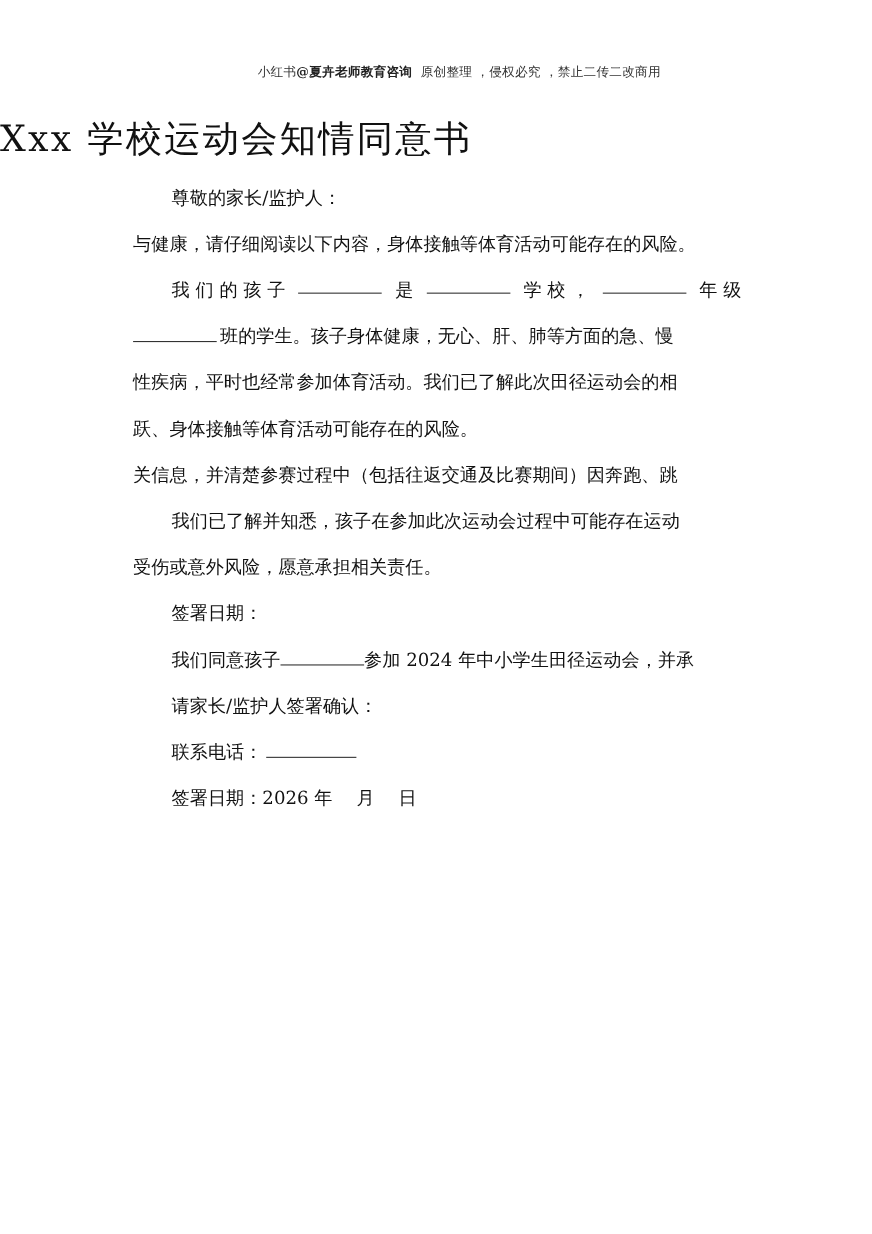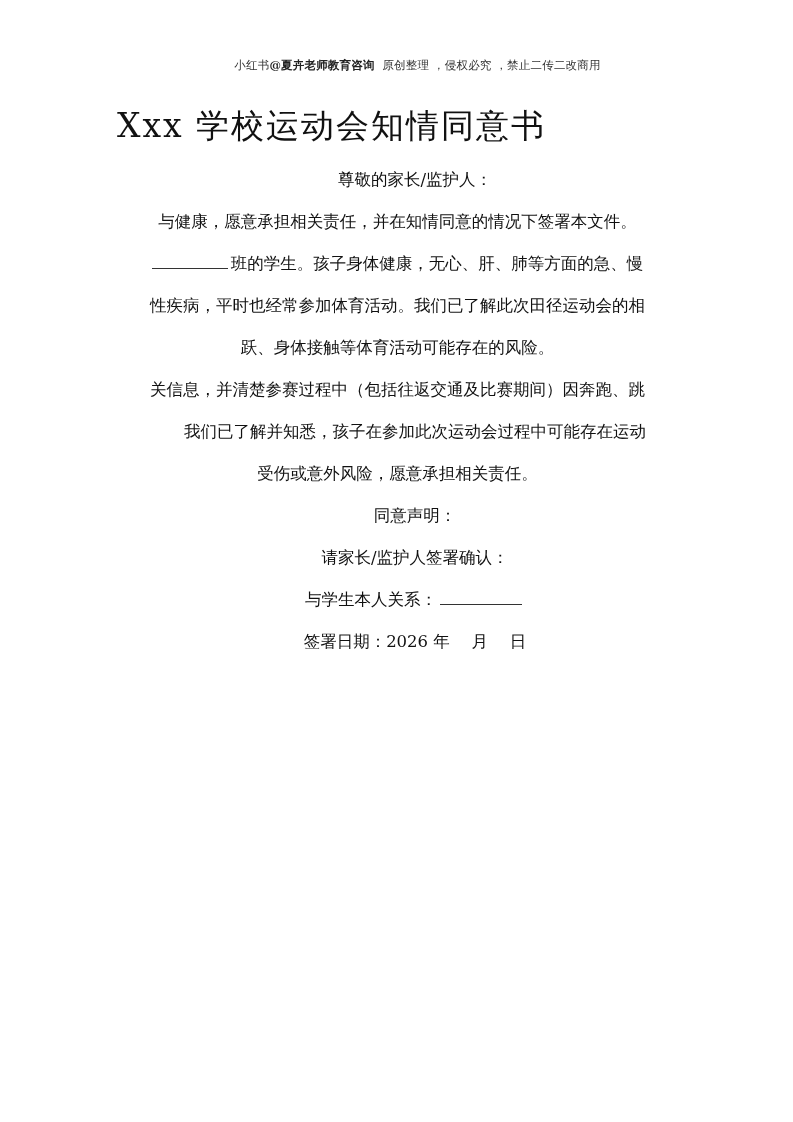--- a/index.html
+++ b/index.html
@@ -1,54 +1,66 @@
 <!DOCTYPE html>
 <html><head>
 <meta charset="utf-8">
 <style>
   html, body { margin: 0; padding: 0; background: #ffffff; }
   body { width: 793px; height: 1122px; position: relative; overflow: hidden;
          font-family: "DejaVu Serif", "Liberation Serif", serif; color: #111; }
   .watermark { position: absolute; top: 58px; left: 0; width: 793px; text-align: center;
                font-size: 11.5px; color: #333; letter-spacing: 0.2px; margin-left: 21px; }
   .watermark b { font-weight: bold; color: #222; }
-  .title { position: absolute; top: 104px; left: 0; width: 663px; text-align: center;
+  .title { position: absolute; top: 104px; left: 0; width: 663px; text-align: left;
            font-size: 33px; letter-spacing: 2px; font-weight: normal; margin: 0; }
   .body { position: absolute; left: 121px; width: 553px; top: 166px; font-size: 16.5px; }
-  .line { height: 42px; line-height: 28px; white-space: nowrap; overflow: visible; text-align: center; }
+  .line { height: 42px; line-height: 28px; white-space: nowrap; overflow: visible; }
   .indent { padding-left: 35px; }
   .blank { display: inline-block; width: 76px; border-bottom: 1px solid #333; height: 16px; vertical-align: baseline; margin: 0 3px; }
   .blank.short { width: 82px; }
 </style>
 </head>
 <body>
 
 <div class="watermark">
   <span>小红书</span><b>@夏卉老师教育咨询</b>&nbsp;&nbsp;<span>原创整理 ，侵权必究 ，禁止二传二改商用</span>
 </div>
 
 <h1 class="title">Xxx 学校运动会知情同意书</h1>
 
 <div class="body">
   <div class="line indent">尊敬的家长/监护人：</div>
 
-  <div class="line">与健康，愿意承担相关责任，并在知情同意的情况下签署本文件。</div>
+  <div class="line">与健康，请仔细阅读以下内容，身体接触等体育活动可能存在的风险。</div>
 
+  <div class="line indent" style="display:flex;justify-content:space-between;">
+    <span>我 们 的 孩 子</span>
+    <span class="blank"></span>
+    <span>是</span>
+    <span class="blank"></span>
+    <span>学 校 ，</span>
+    <span class="blank"></span>
+    <span>年 级</span>
+  </div>
   <div class="line">
     <span class="blank" style="margin-left:0;"></span><span>班的学生。孩子身体健康，无心、肝、肺等方面的急、慢</span>
   </div>
   <div class="line">性疾病，平时也经常参加体育活动。我们已了解此次田径运动会的相</div>
   <div class="line">跃、身体接触等体育活动可能存在的风险。</div>
   <div class="line">关信息，并清楚参赛过程中（包括往返交通及比赛期间）因奔跑、跳</div>
 
   <div class="line indent">我们已了解并知悉，孩子在参加此次运动会过程中可能存在运动</div>
   <div class="line">受伤或意外风险，愿意承担相关责任。</div>
 
-  <div class="line indent">同意声明：</div>
+  <div class="line indent">签署日期：</div>
 
+  <div class="line indent">
+    <span>我们同意孩子</span><span class="blank" style="margin:0;"></span><span>参加 2024 年中小学生田径运动会，并承</span>
+  </div>
 
   <div class="line indent">请家长/监护人签署确认：</div>
 
   <div class="line indent">
-    <span>与学生本人关系：</span><span class="blank short"></span>
+    <span>联系电话：</span><span class="blank short"></span>
   </div>
   <div class="line indent">签署日期：2026 年　 月　 日</div>
 </div>
 
 </body></html>

